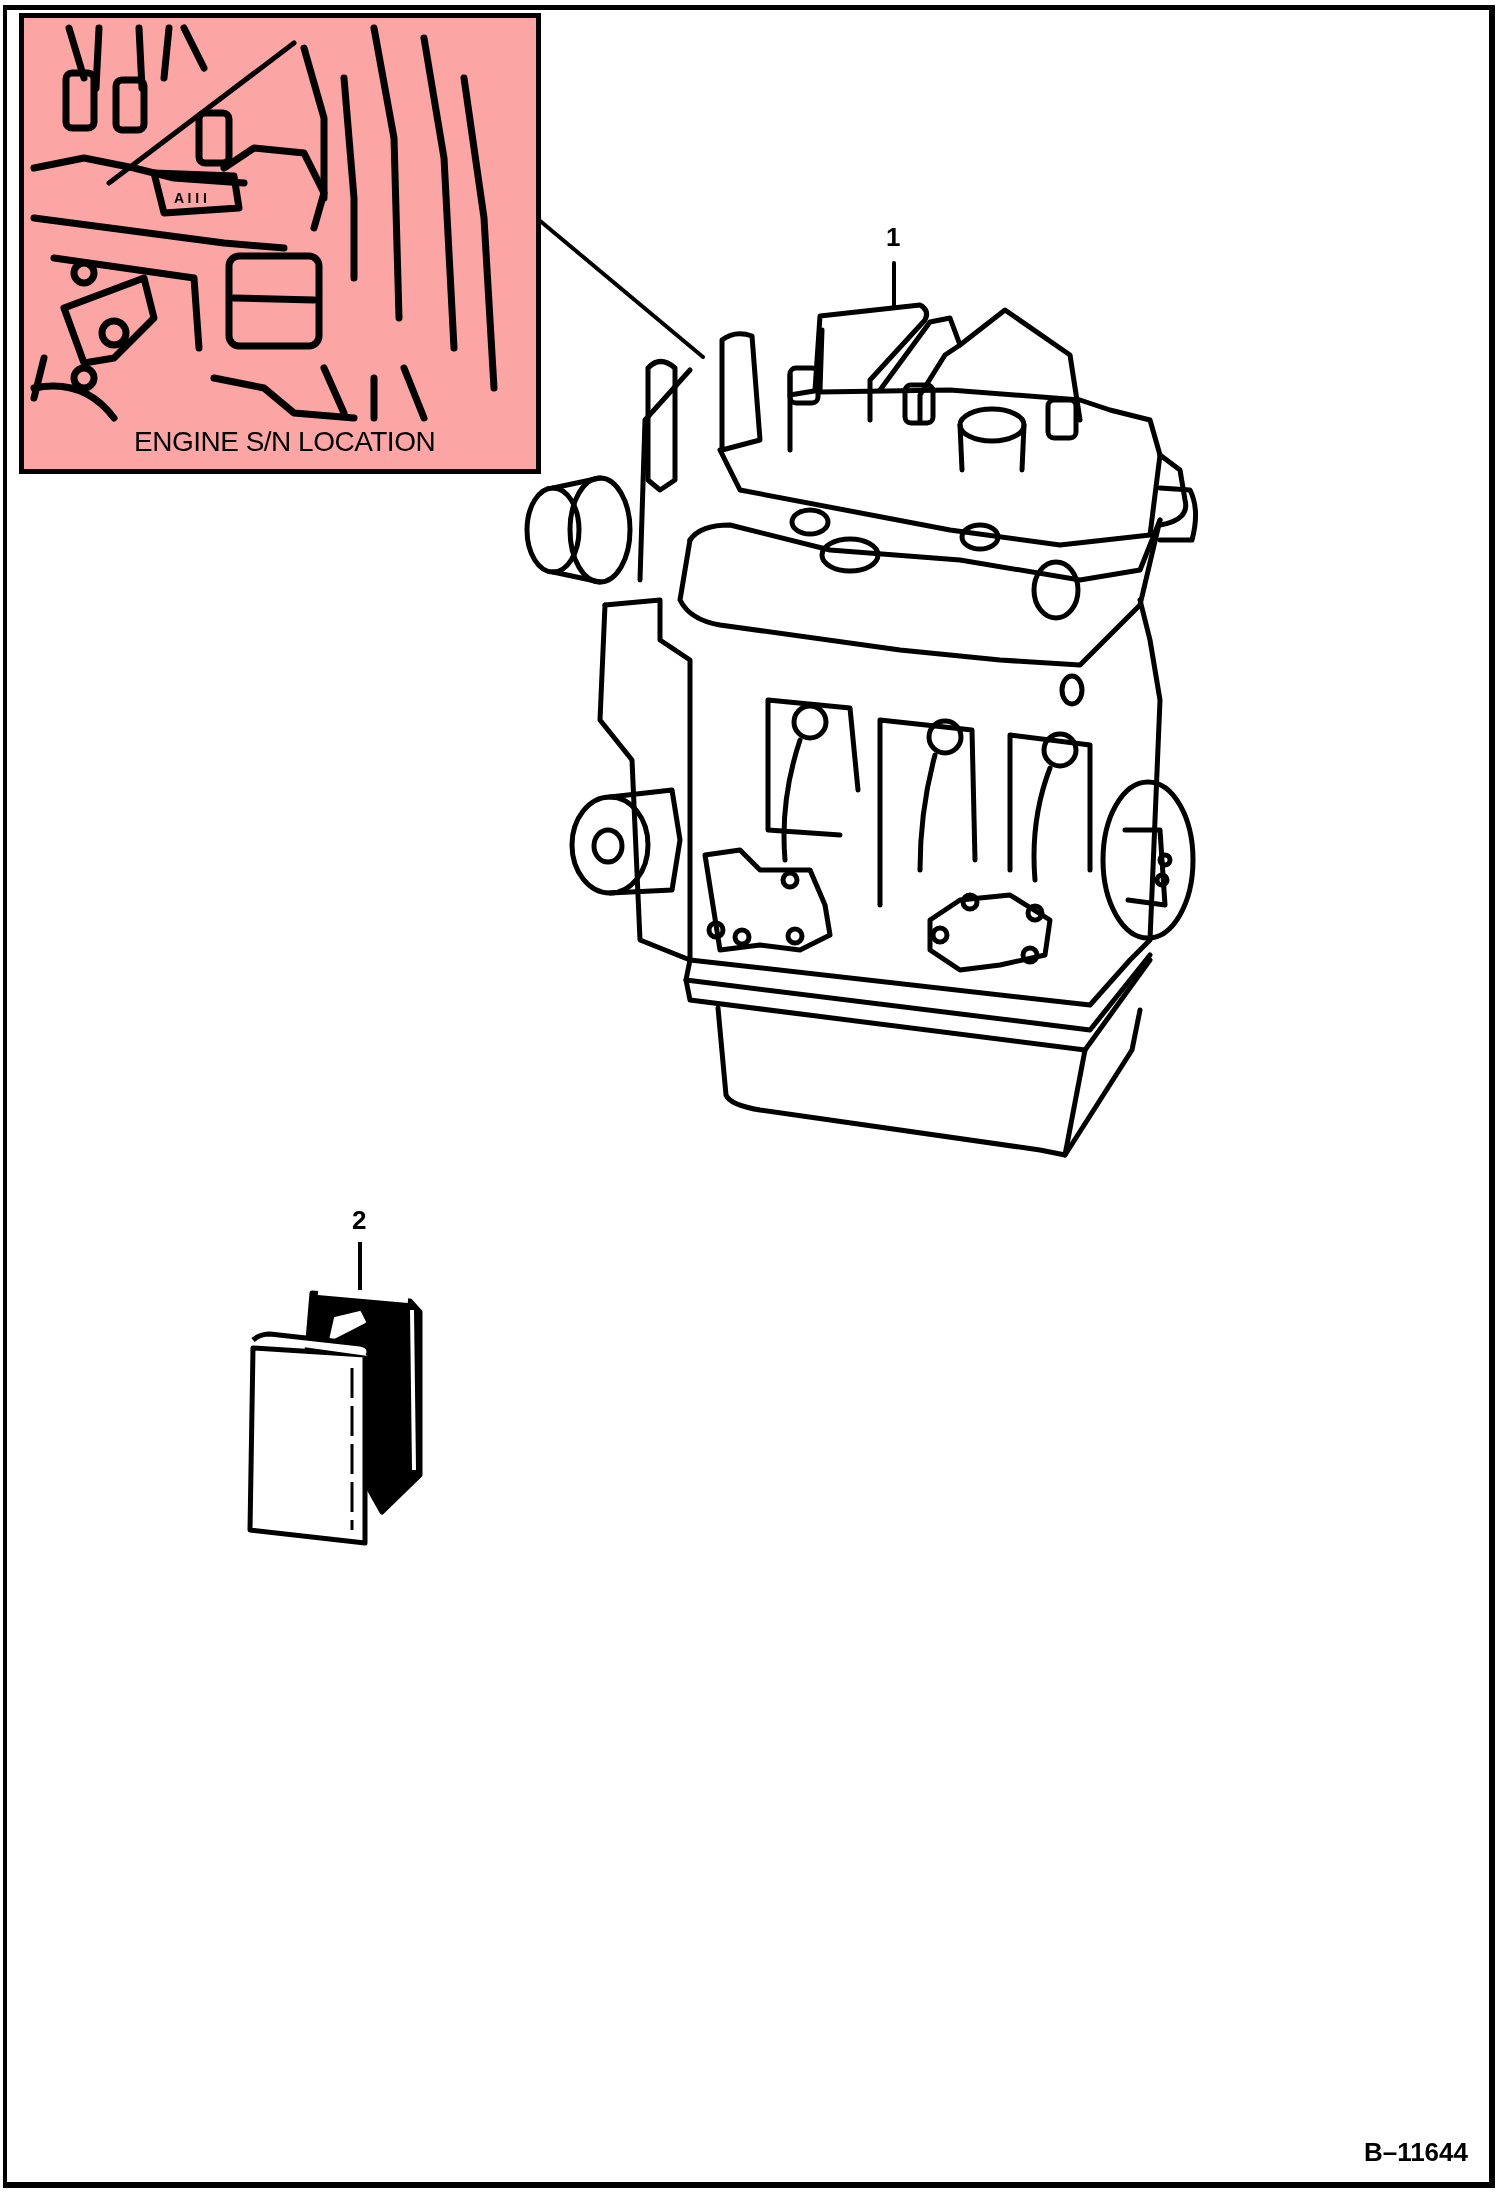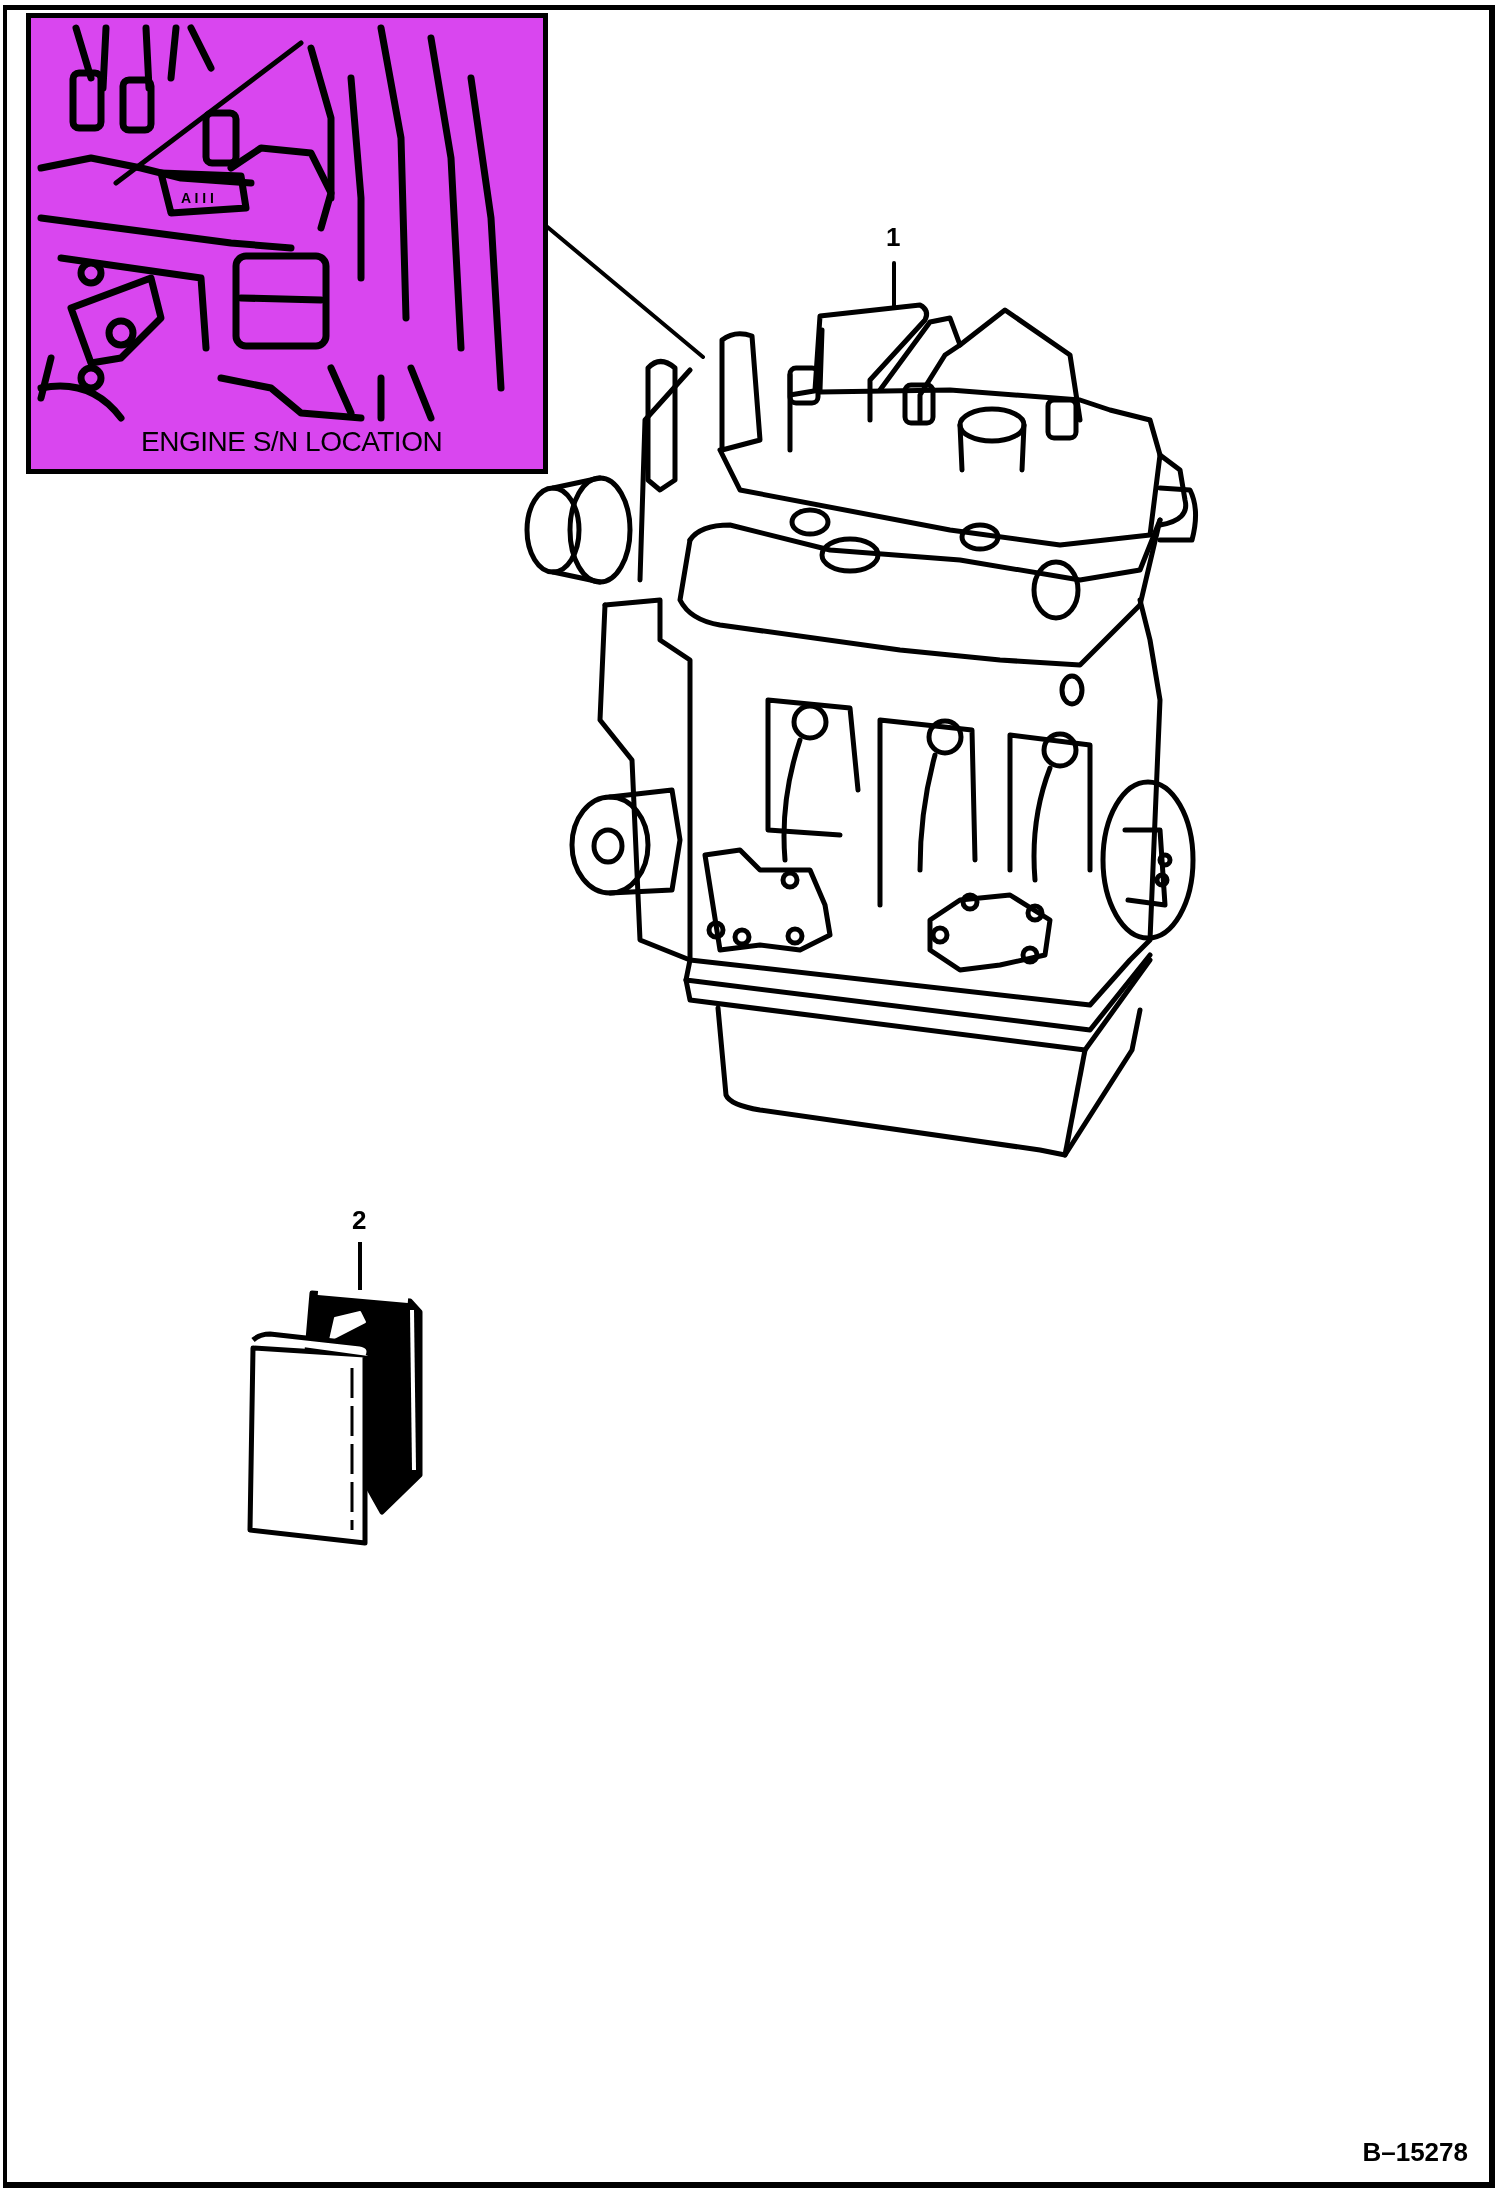--- a/index.html
+++ b/index.html
@@ -1,18 +1,18 @@
 <!DOCTYPE html>
 <html><head>
 <meta charset="utf-8">
 <style>
   html, body { margin: 0; padding: 0; background: #ffffff; }
   body { width: 1498px; height: 2194px; position: relative; overflow: hidden; font-family: "Liberation Sans", sans-serif; }
   .frame { position: absolute; left: 3px; top: 5px; width: 1482px; height: 2172px; border: 6px solid #000; border-left-width: 4px; border-top-width: 5px; }
-  .inset { position: absolute; left: 26px; top: 13px; width: 512px; height: 451px; border: 5px solid #000; background: #d946ef; overflow: hidden; }
+  .inset { position: absolute; left: 19px; top: 13px; width: 512px; height: 451px; border: 5px solid #000; background: #fca5a5; overflow: hidden; }
   .inset-caption { position: absolute; left: 110px; top: 408px; font-weight: normal; font-size: 28px; letter-spacing: -0.5px; color: #000; white-space: nowrap; }
   .callout { position: absolute; font-weight: bold; font-size: 26px; color: #000; }
   .fig-id { position: absolute; right: 30px; bottom: 26px; font-weight: bold; font-size: 26px; color: #000; }
   svg.art { position: absolute; left: 0; top: 0; }
 </style>
 </head>
 <body>
 
 <div class="frame"></div>
 
@@ -135,13 +135,13 @@
     <g fill="#000">
       <text x="150" y="185" font-size="14" font-family="Liberation Sans, sans-serif" font-weight="bold">A I I I</text>
     </g>
   </svg>
   <div class="inset-caption">ENGINE S/N LOCATION</div>
 </div>
 
 <div class="callout" style="left:886px; top:222px;">1</div>
 <div class="callout" style="left:352px; top:1205px;">2</div>
 
-<div class="fig-id">B–15278</div>
+<div class="fig-id">B–11644</div>
 
 </body></html>

